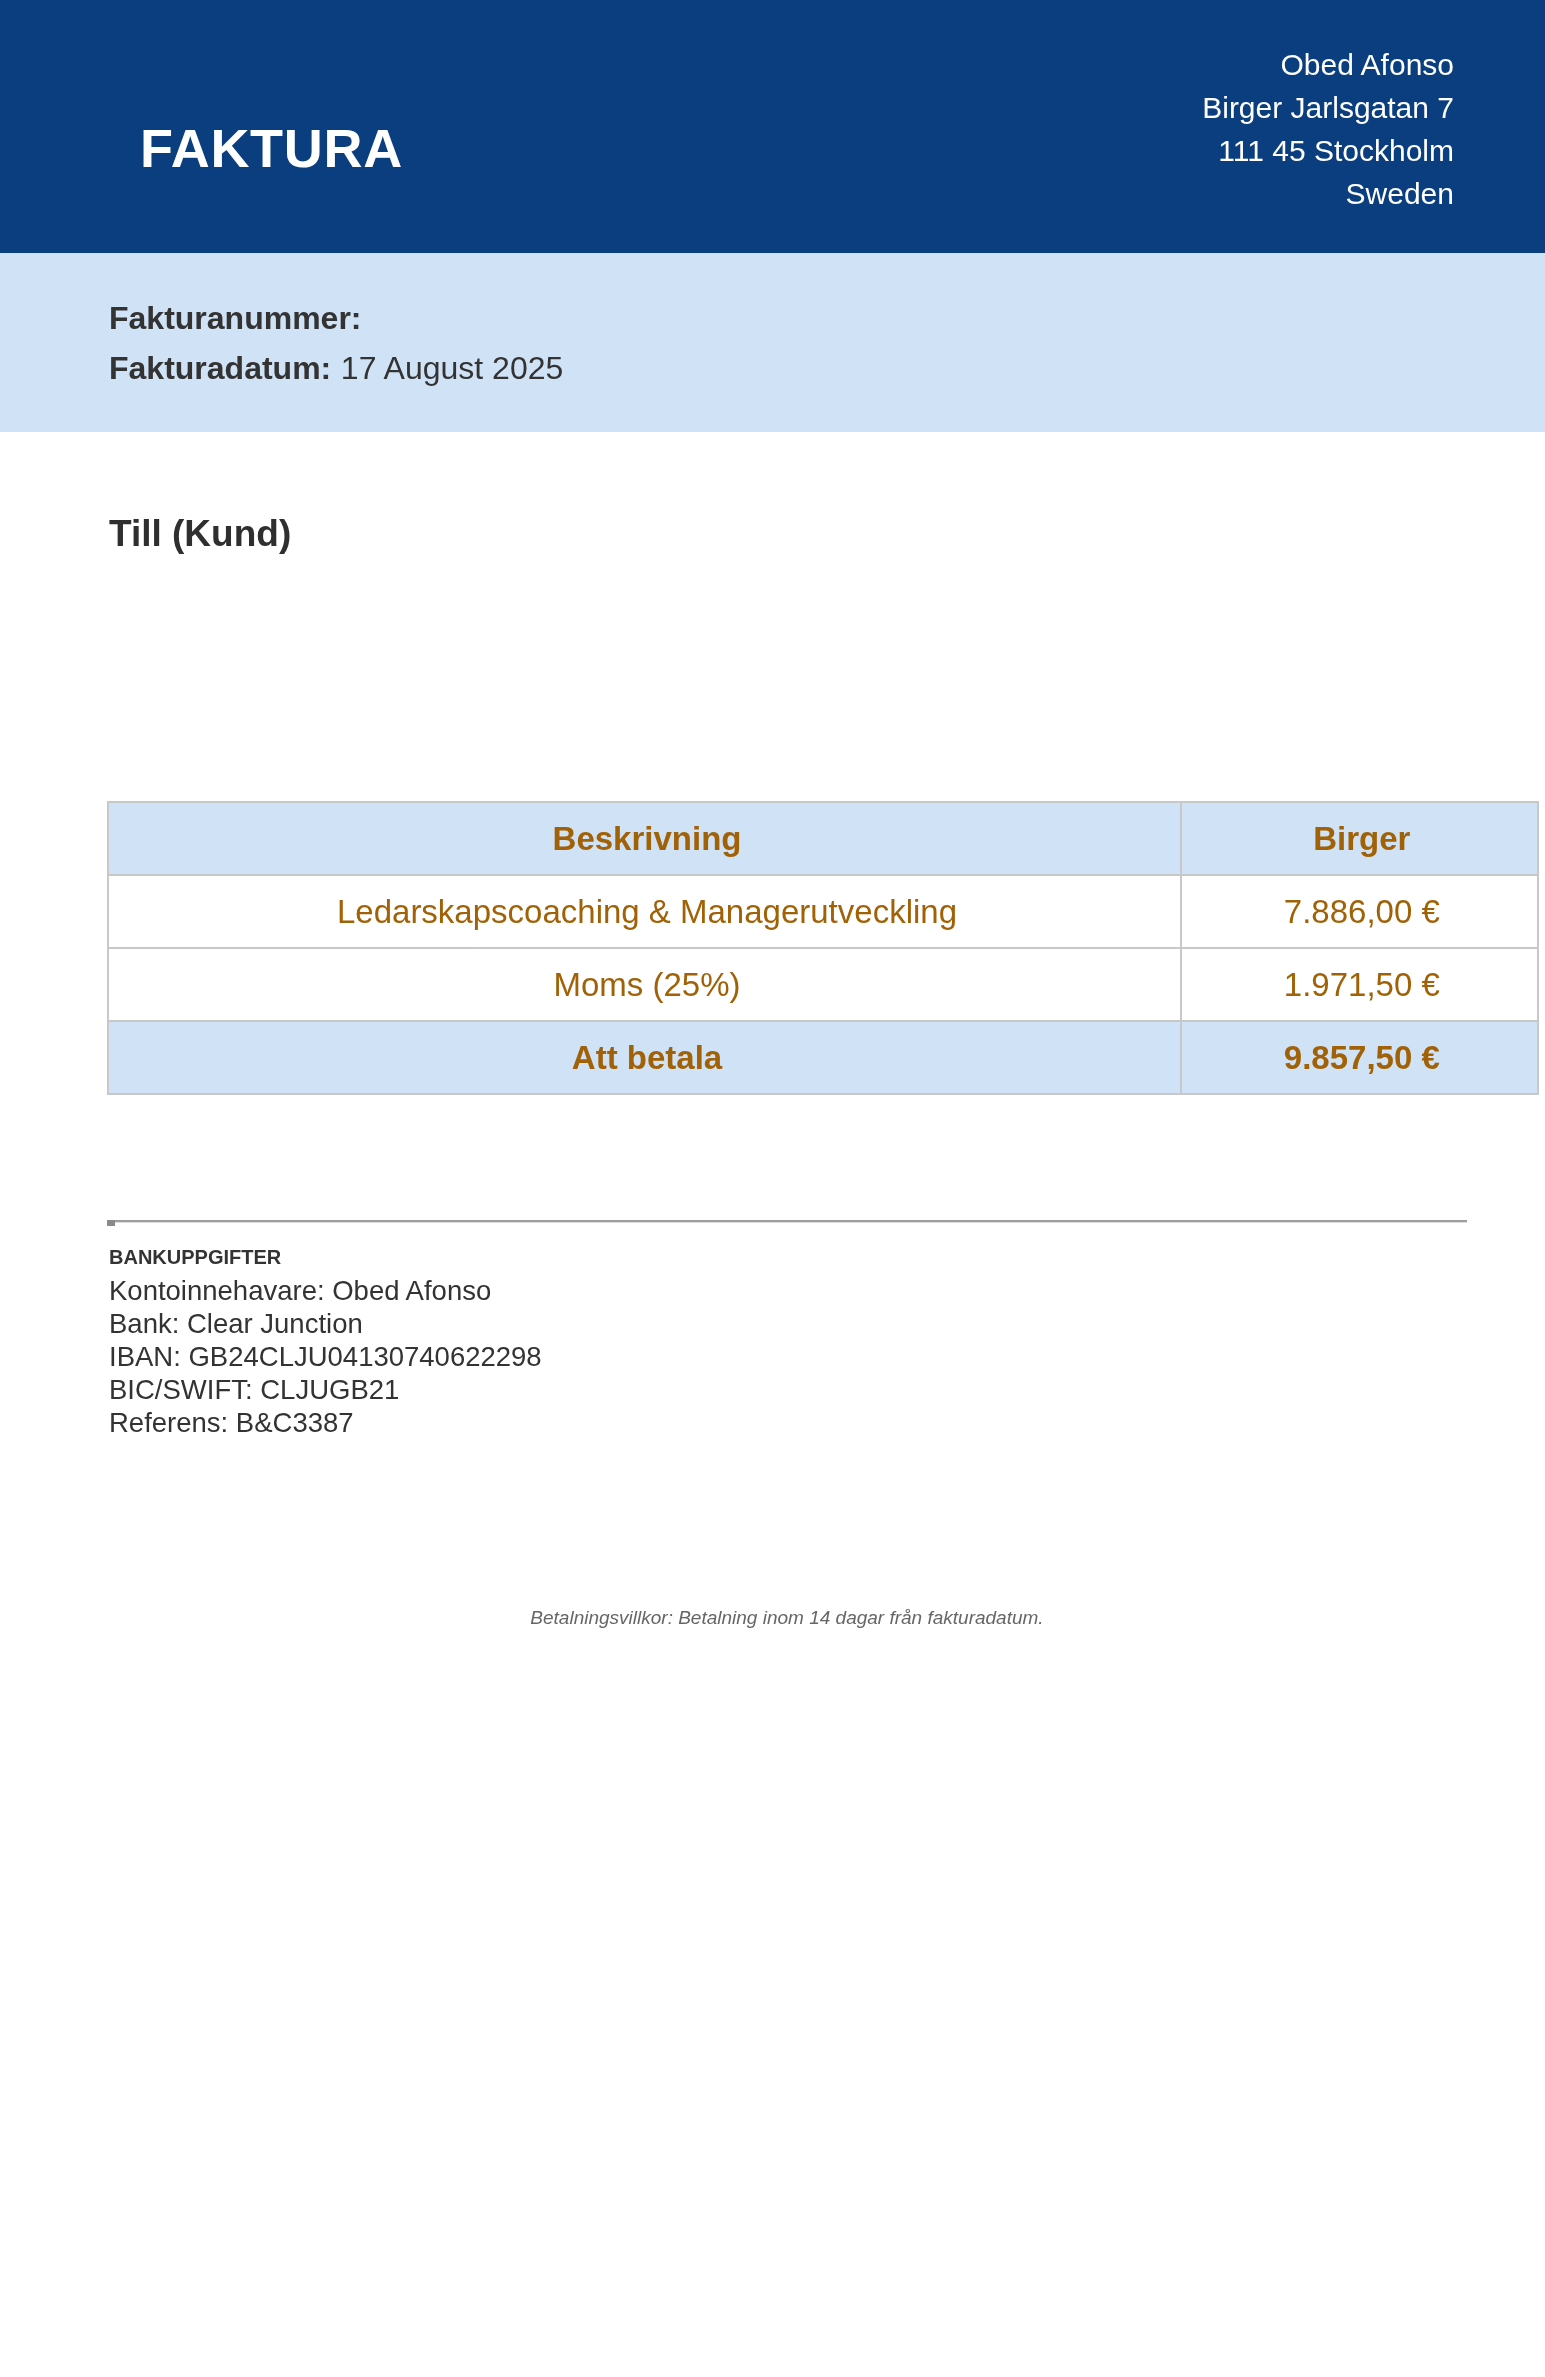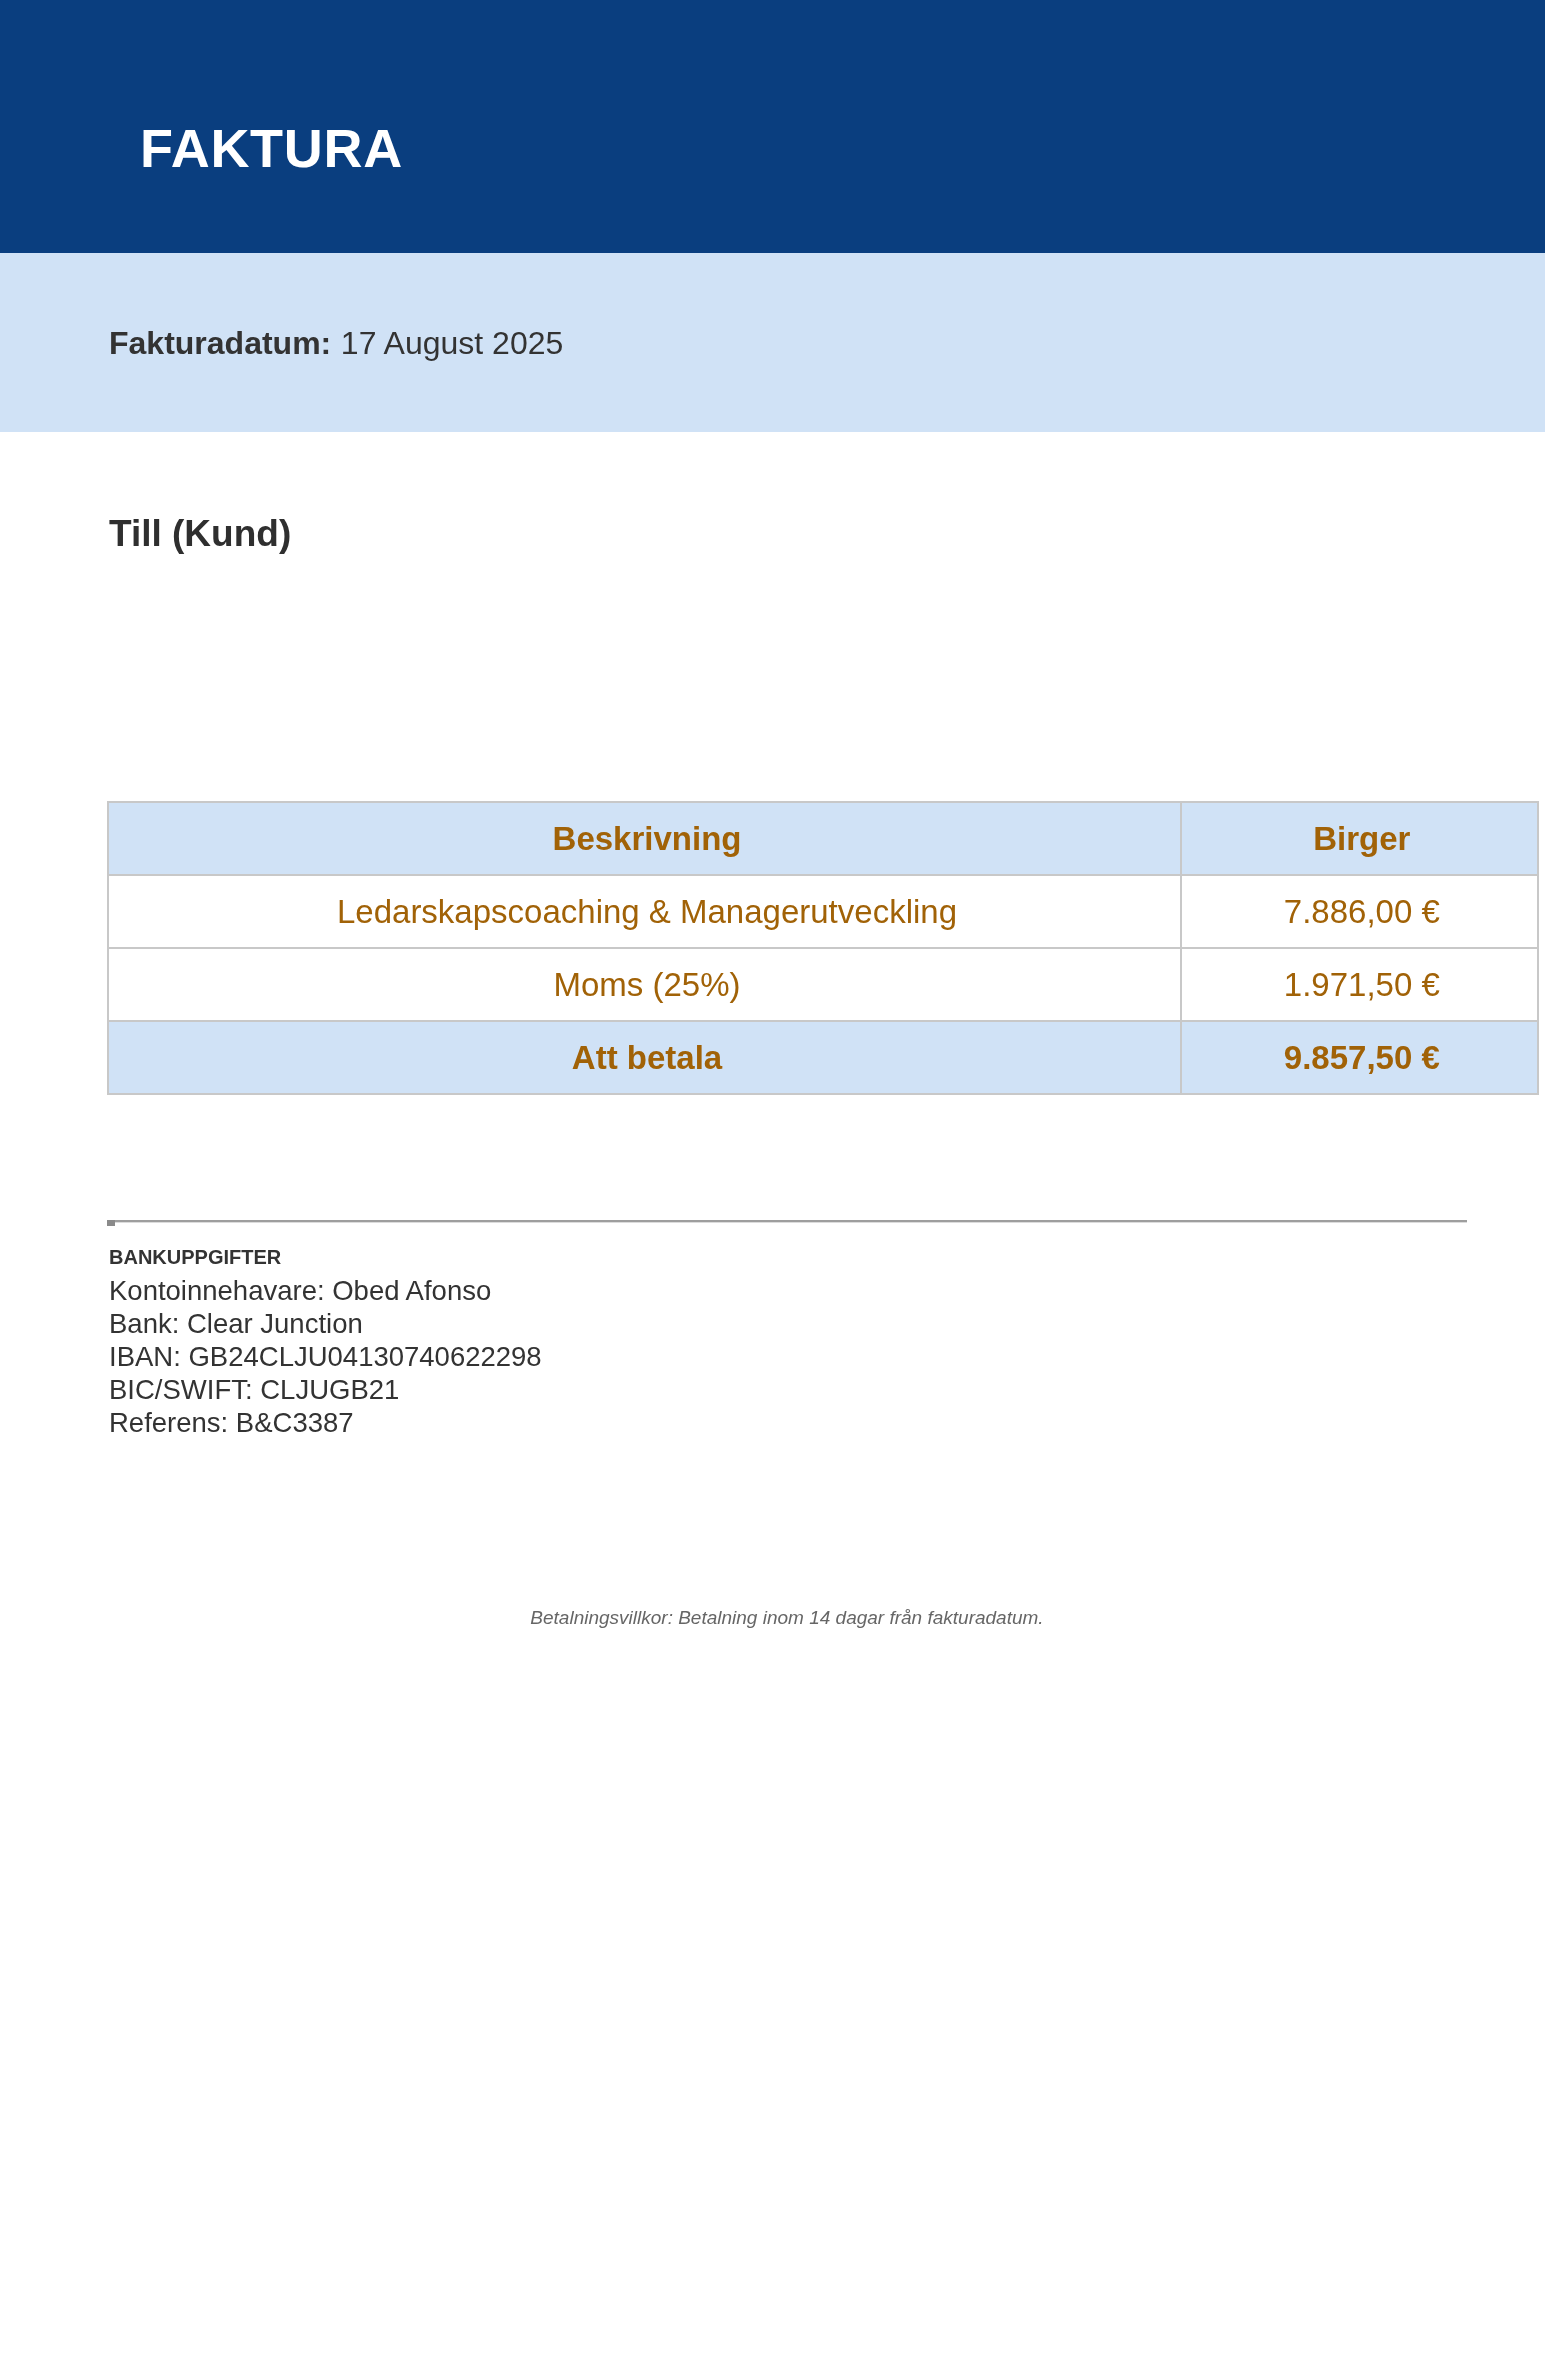--- a/index.html
+++ b/index.html
@@ -138,23 +138,32 @@
     color: #666666;
   }
 </style>
 </head>
 <body>
 
 <div class="page">
 
   <div class="navy-header">
     <h1 class="invoice-title">FAKTURA</h1>
+    <div class="sender-block">
+      <div>Obed Afonso</div>
+      <div>Birger Jarlsgatan 7</div>
+      <div>111 45 Stockholm</div>
+      <div>Sweden</div>
+    </div>
   </div>
 
   <div class="meta-band">
+    <div class="meta-line">
+      <span class="meta-label">Fakturanummer:</span><span class="meta-value"></span>
+    </div>
     <div class="meta-line">
       <span class="meta-label">Fakturadatum:</span><span class="meta-value">17 August 2025</span>
     </div>
   </div>
 
   <h2 class="customer-heading">Till (Kund)</h2>
 
   <table class="items-table">
     <thead>
       <tr>

